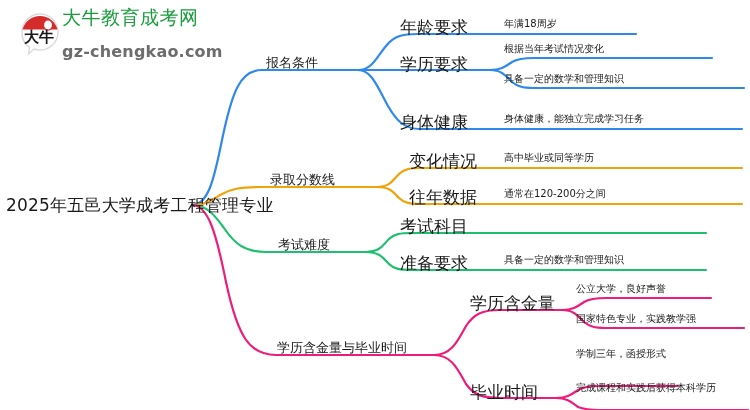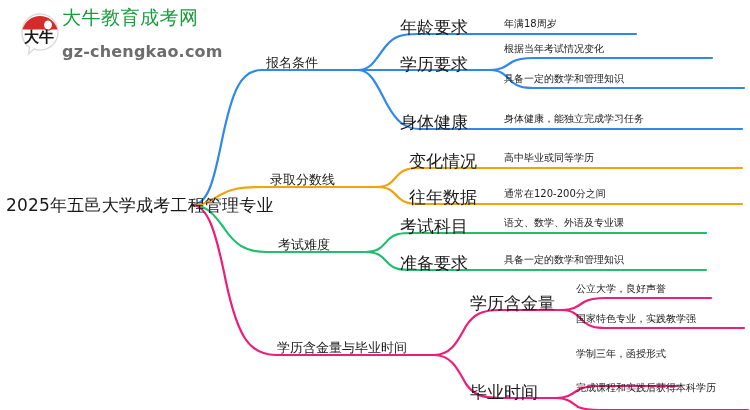--- a/index.html
+++ b/index.html
@@ -175,21 +175,20 @@
 
   <div class="node node-l2" style="left:409px; top:153px;">变化情况</div>
   <div class="node node-l3" style="left:504px; top:153px;">高中毕业或同等学历</div>
 
   <div class="node node-l2" style="left:409px; top:189px;">往年数据</div>
   <div class="node node-l3" style="left:504px; top:189px;">通常在120-200分之间</div>
 
   <div class="node node-l1" style="left:278px; top:238px;">考试难度</div>
 
   <div class="node node-l2" style="left:400px; top:218px;">考试科目</div>
-  <div class="node node-l3" style="left:504px; top:218px;">语文、数学、外语及专业课</div>
 
   <div class="node node-l2" style="left:400px; top:255px;">准备要求</div>
   <div class="node node-l3" style="left:504px; top:255px;">具备一定的数学和管理知识</div>
 
   <div class="node node-l1" style="left:277px; top:341px;">学历含金量与毕业时间</div>
 
   <div class="node node-l2" style="left:470px; top:295px;">学历含金量</div>
   <div class="node node-l3" style="left:576px; top:284px;">公立大学，良好声誉</div>
   <div class="node node-l3" style="left:576px; top:314px;">国家特色专业，实践教学强</div>
 

